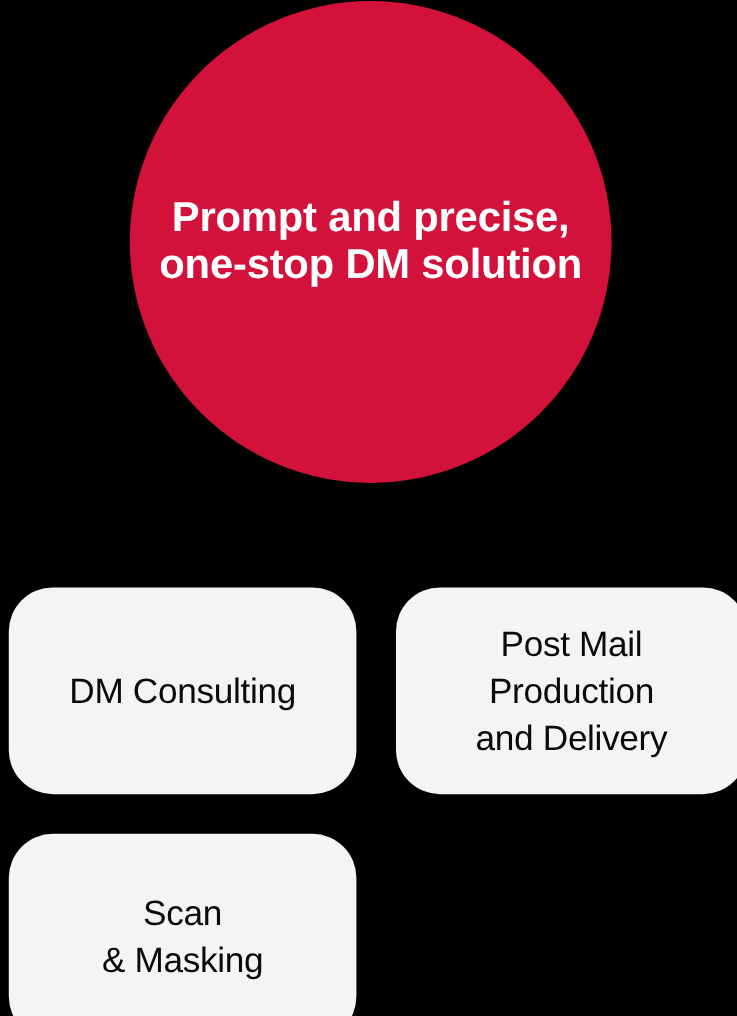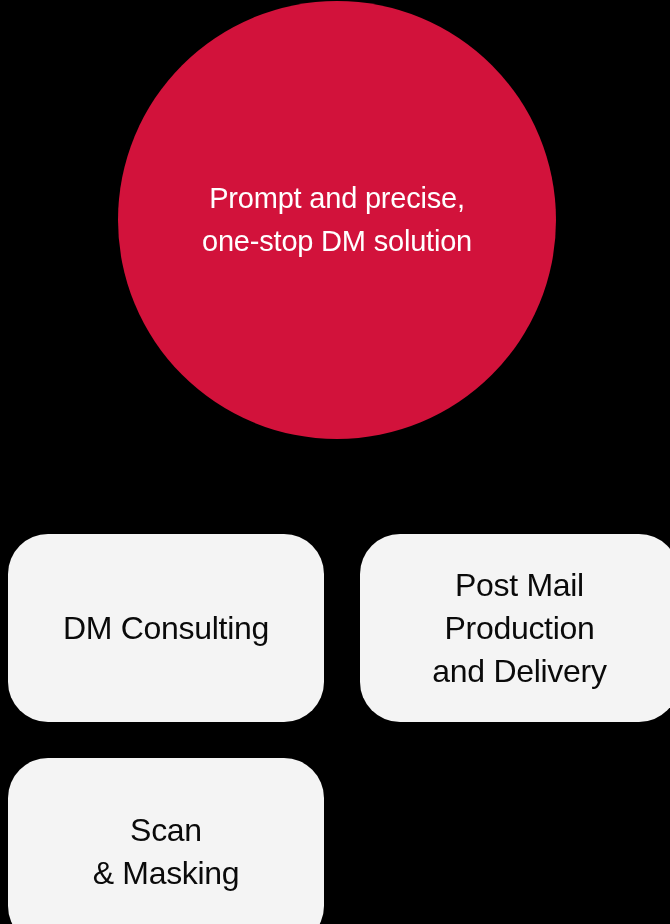--- a/index.html
+++ b/index.html
@@ -25,22 +25,22 @@
     border-radius: 50%;
     background: var(--circle, #D2123B);
     display: flex;
     flex-direction: column;
     align-items: center;
     justify-content: center;
     text-align: center;
   }
   .hero-circle .hero-text {
     color: var(--circle-text, #FFFFFF);
-    font-size: 29px;
-    font-weight: 400;
+    font-size: 38px;
+    font-weight: 700;
     line-height: 43px;
     letter-spacing: -0.2px;
     white-space: pre-line;
   }
 
   
   .card-grid {
     position: absolute;
     left: 8px;
     top: 534px;

